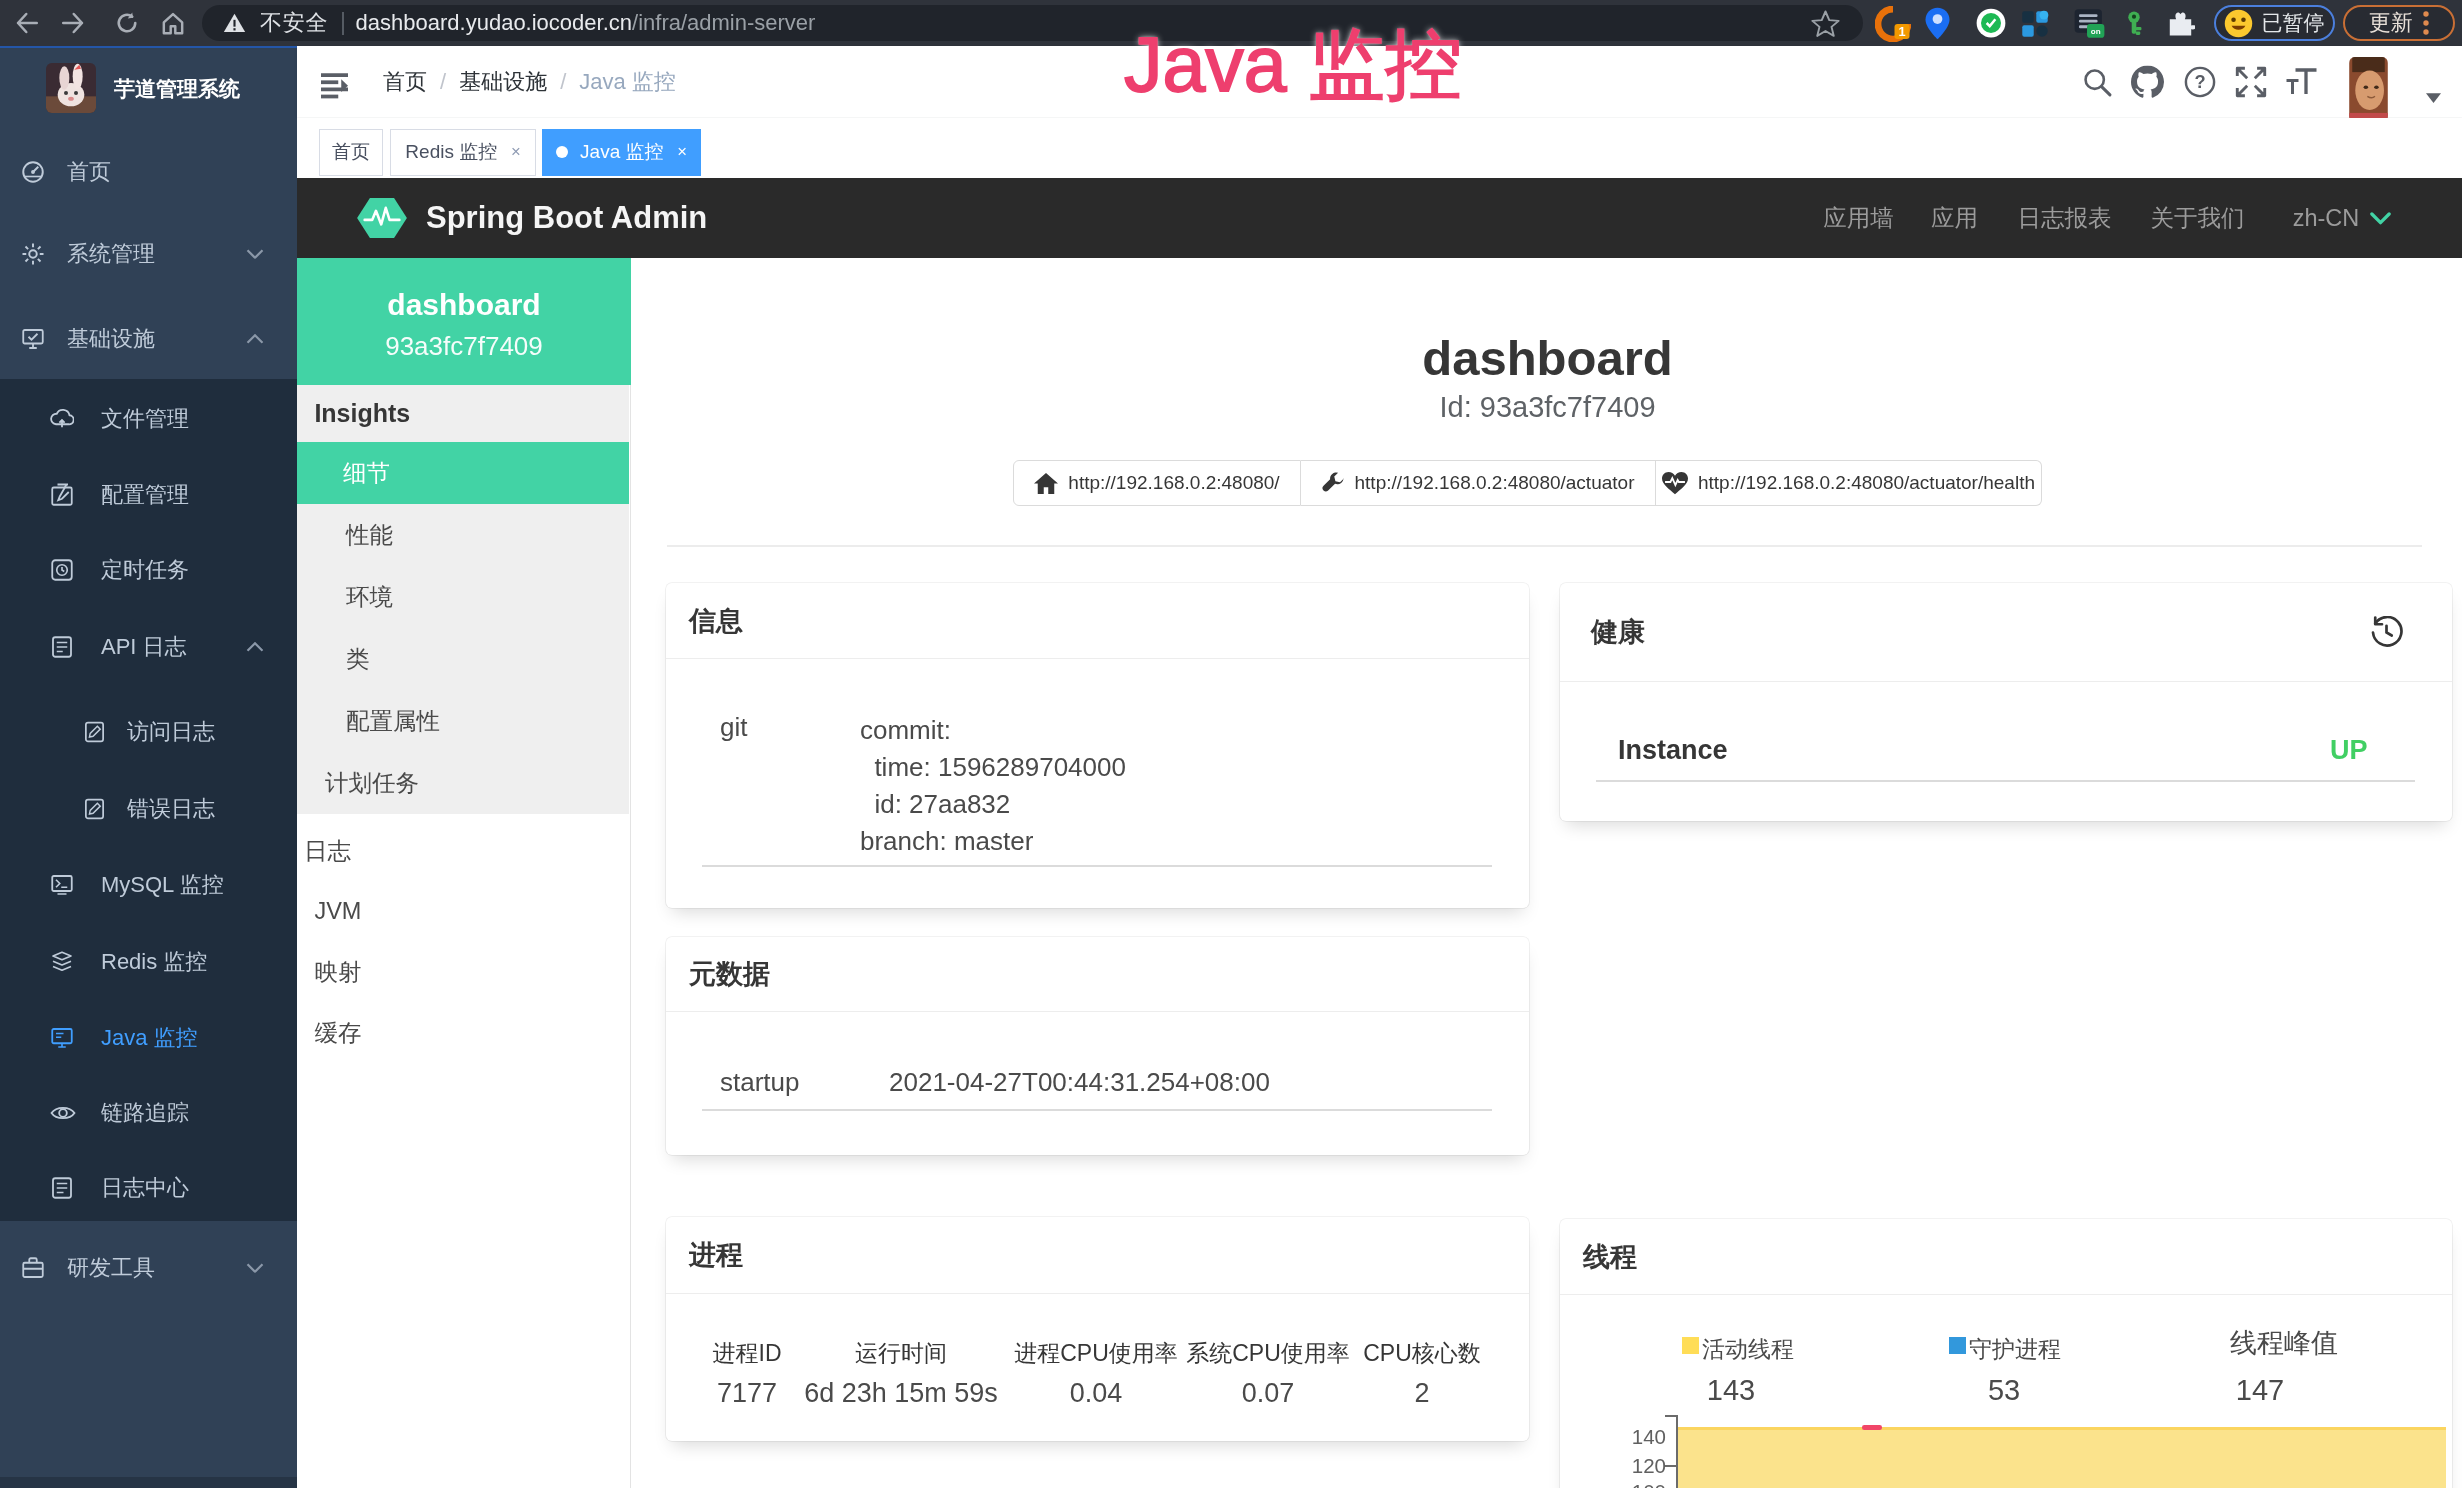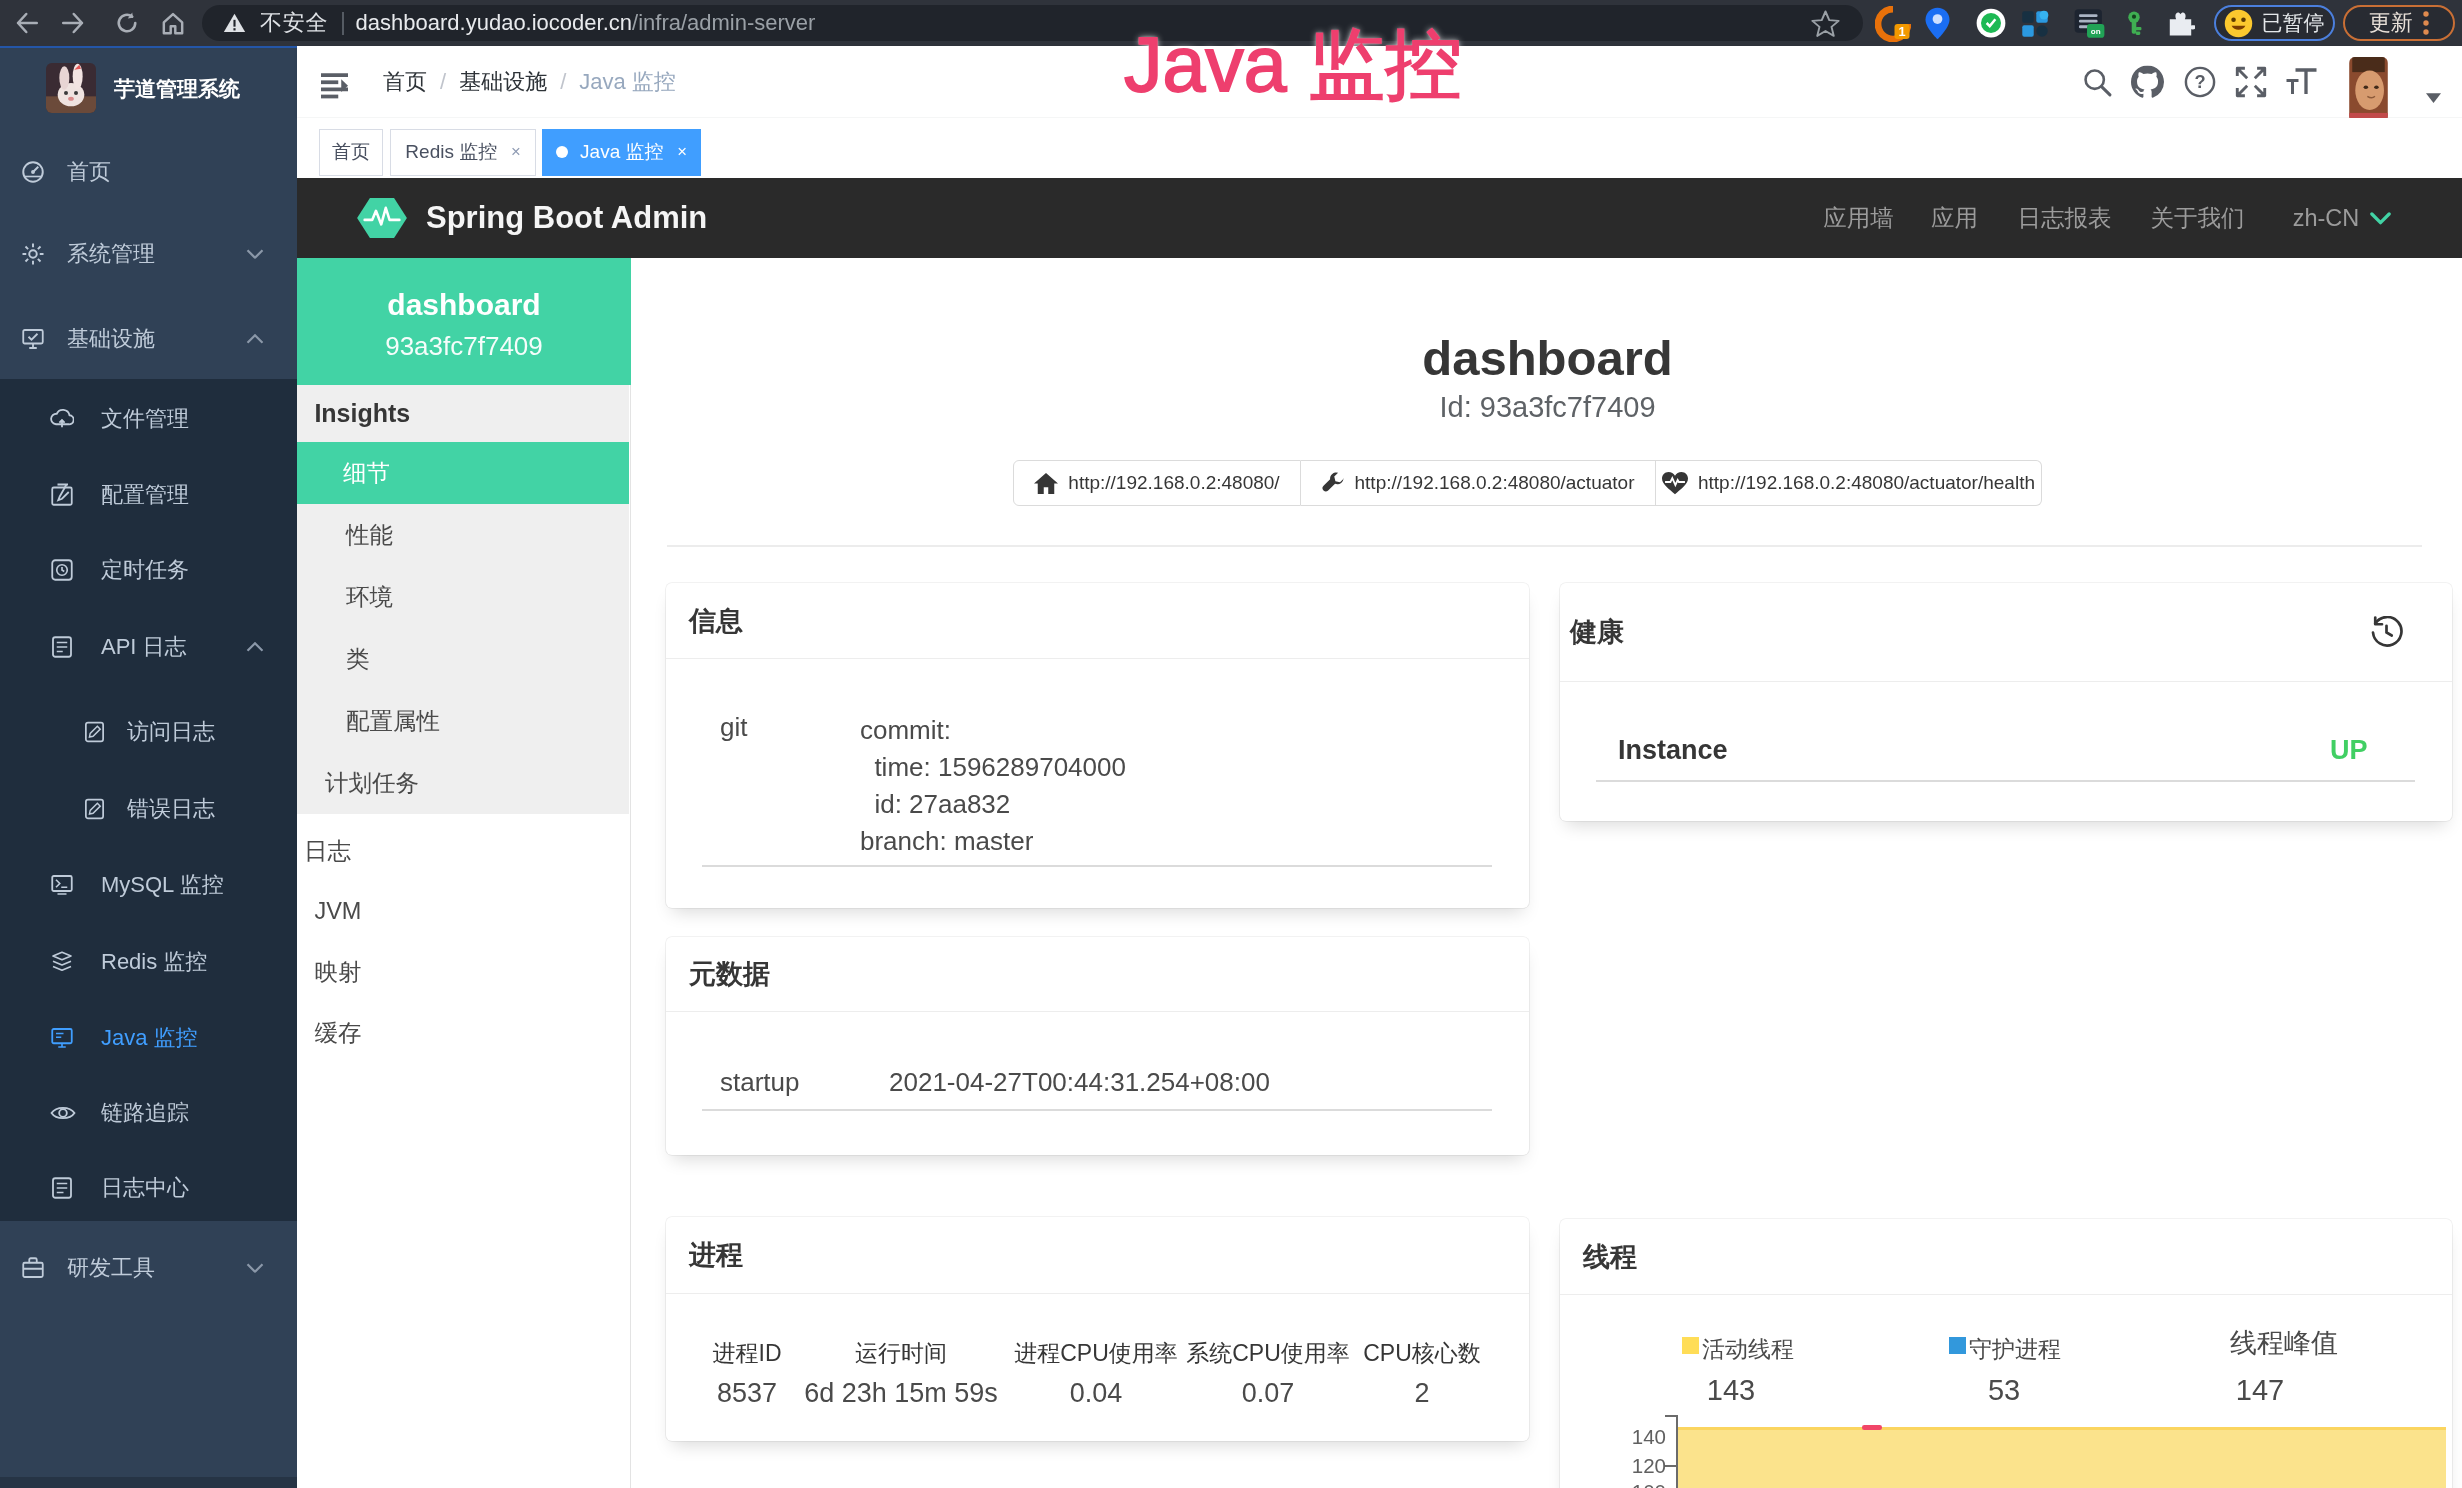--- a/index.html
+++ b/index.html
@@ -442,39 +442,39 @@
     <div style="position:absolute;left:430px;top:121px;width:0;display:flex;justify-content:center">
           <span style="font-size:23px;color:#363636;white-space:nowrap">进程CPU使用率</span>
         </div>
     <div style="position:absolute;left:602px;top:121px;width:0;display:flex;justify-content:center">
           <span style="font-size:23px;color:#363636;white-space:nowrap">系统CPU使用率</span>
         </div>
     <div style="position:absolute;left:756px;top:121px;width:0;display:flex;justify-content:center">
           <span style="font-size:23px;color:#363636;white-space:nowrap">CPU核心数</span>
         </div>
     <div style="position:absolute;left:81px;top:161px;width:0;display:flex;justify-content:center">
-          <span style="font-size:27px;color:#4a4a4a;white-space:nowrap">8537</span>
+          <span style="font-size:27px;color:#4a4a4a;white-space:nowrap">7177</span>
         </div>
     <div style="position:absolute;left:235px;top:161px;width:0;display:flex;justify-content:center">
           <span style="font-size:27px;color:#4a4a4a;white-space:nowrap">6d 23h 15m 59s</span>
         </div>
     <div style="position:absolute;left:430px;top:161px;width:0;display:flex;justify-content:center">
           <span style="font-size:27px;color:#4a4a4a;white-space:nowrap">0.04</span>
         </div>
     <div style="position:absolute;left:602px;top:161px;width:0;display:flex;justify-content:center">
           <span style="font-size:27px;color:#4a4a4a;white-space:nowrap">0.07</span>
         </div>
     <div style="position:absolute;left:756px;top:161px;width:0;display:flex;justify-content:center">
           <span style="font-size:27px;color:#4a4a4a;white-space:nowrap">2</span>
         </div>
   </div>
 
   <div class="card" style="left:928px;top:325px;width:892px;height:238px">
     <div class="chead" style="height:99px">
-          <span class="t" style="margin-left:10px">健康</span>
+          <span class="t" style="margin-left:31px">健康</span>
       <svg style="position:absolute;right:49px;top:33px" width="33" height="33" viewBox="0 0 44 44">
             <path d="M7 10 A19 19 0 1 1 4 22" stroke="#363636" stroke-width="3.6" fill="none" stroke-linecap="round"></path>
             <path d="M7 2 v9 h9" stroke="#363636" stroke-width="3.6" fill="none" stroke-linecap="round" stroke-linejoin="round"></path>
             <path d="M22 13 v9 l7 4" stroke="#363636" stroke-width="3.6" fill="none" stroke-linecap="round"></path>
           </svg>
     </div>
     <div style="position:absolute;left:58px;top:152px;font-size:27px;font-weight:bold;color:#363636">Instance</div>
     <div style="position:absolute;left:770px;top:152px;font-size:27px;font-weight:bold;color:#41cf63">UP</div>
     <div class="rowline" style="left:36px;top:197px;width:819px"></div>
   </div>

